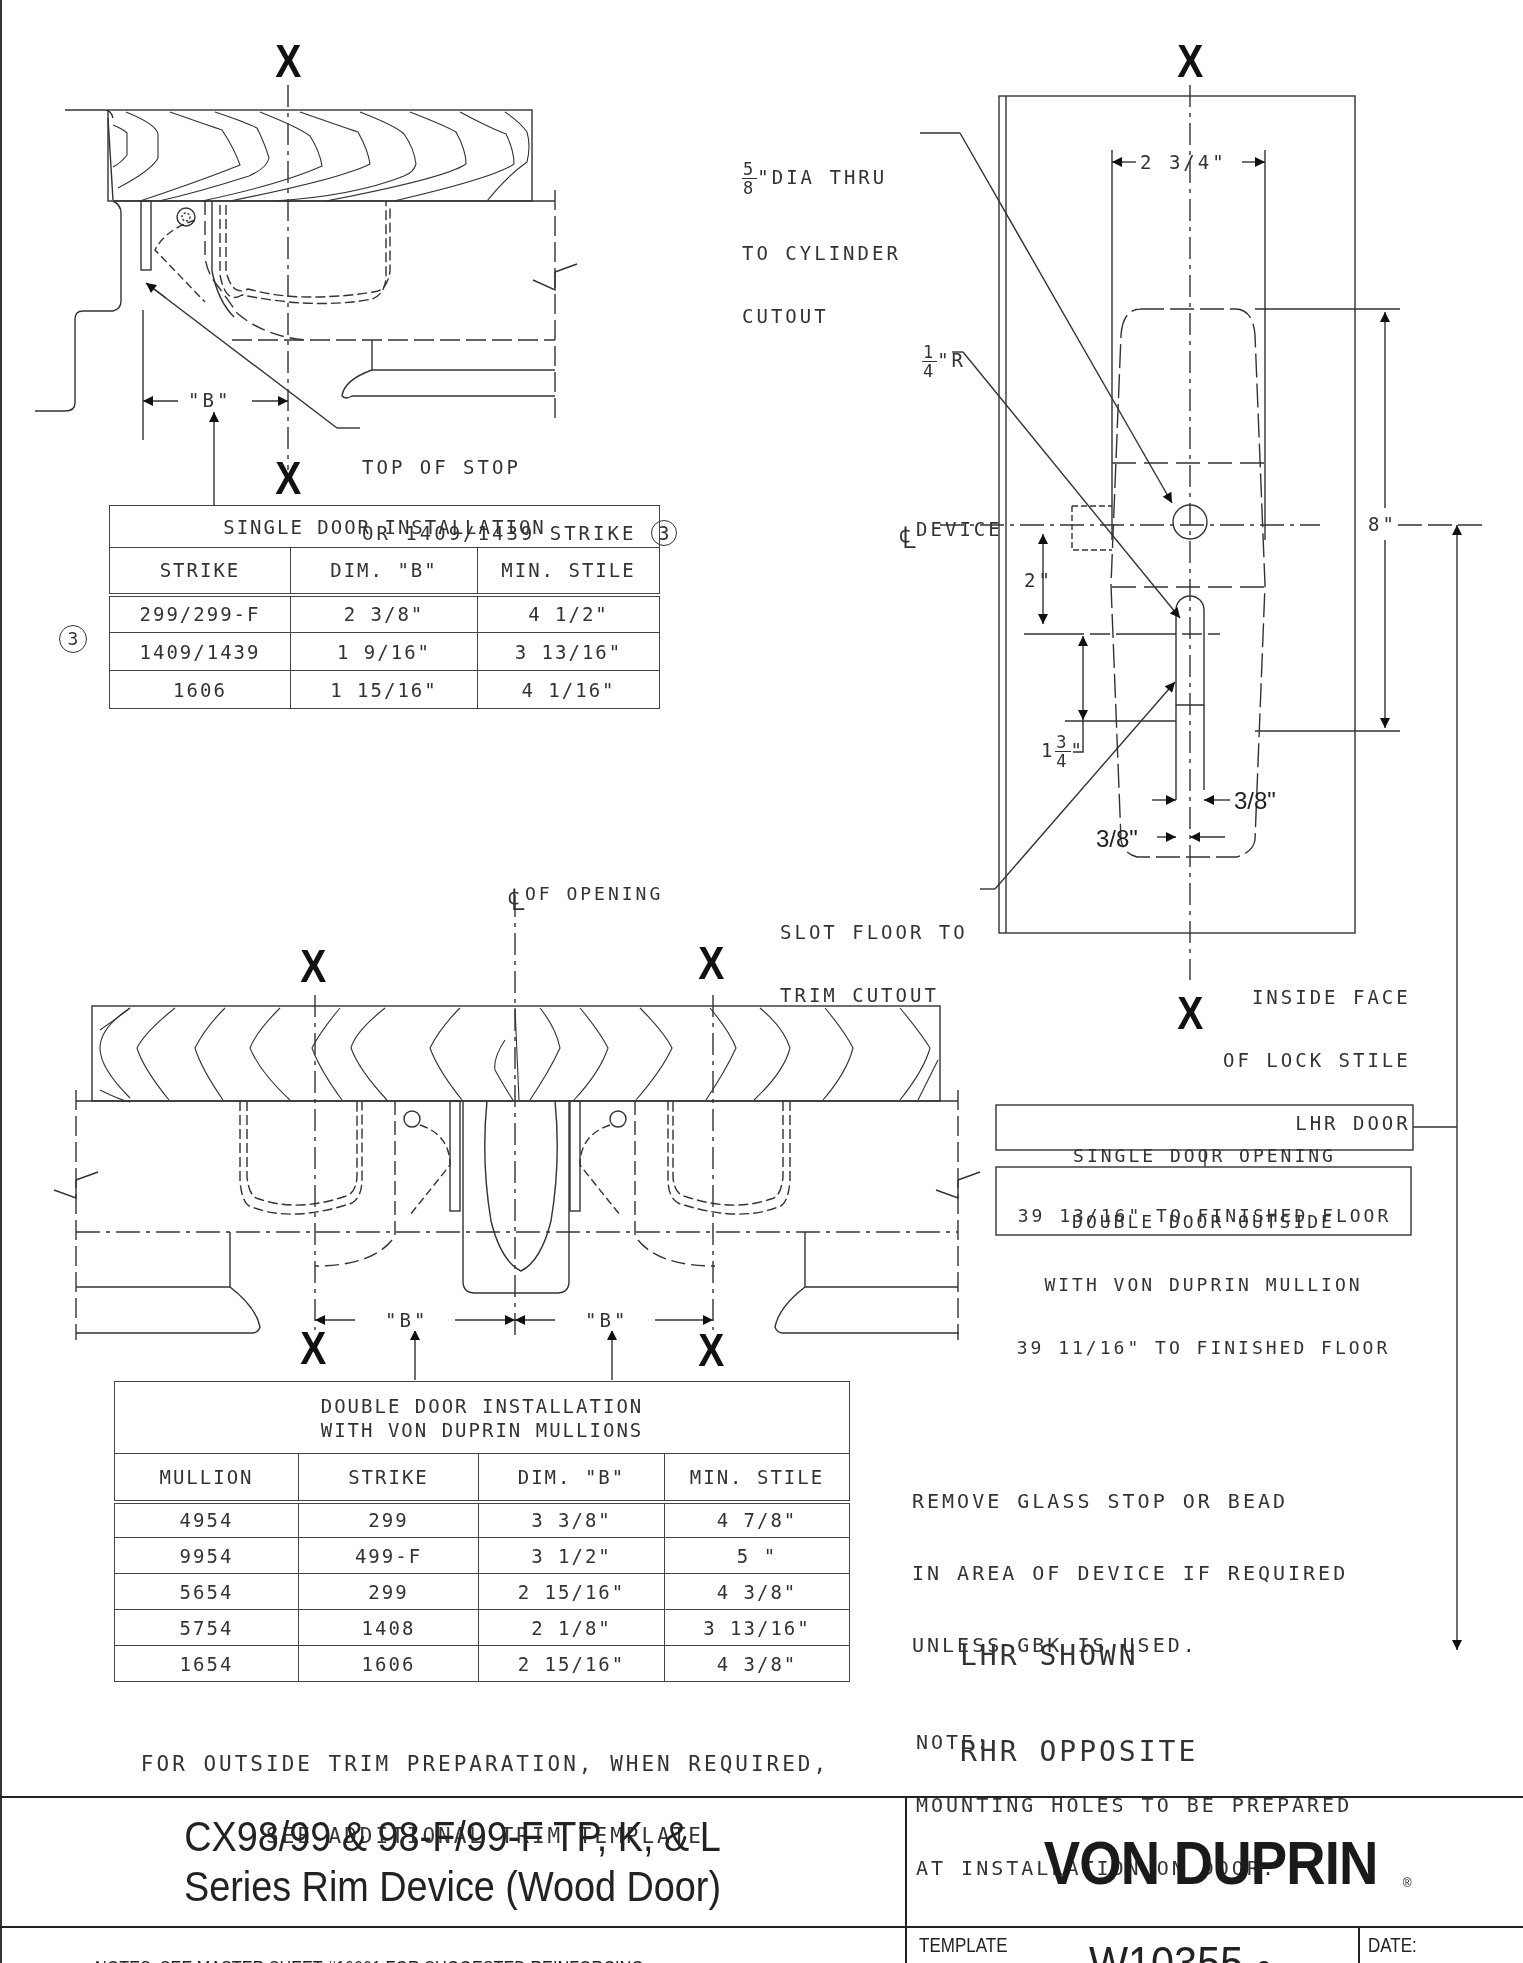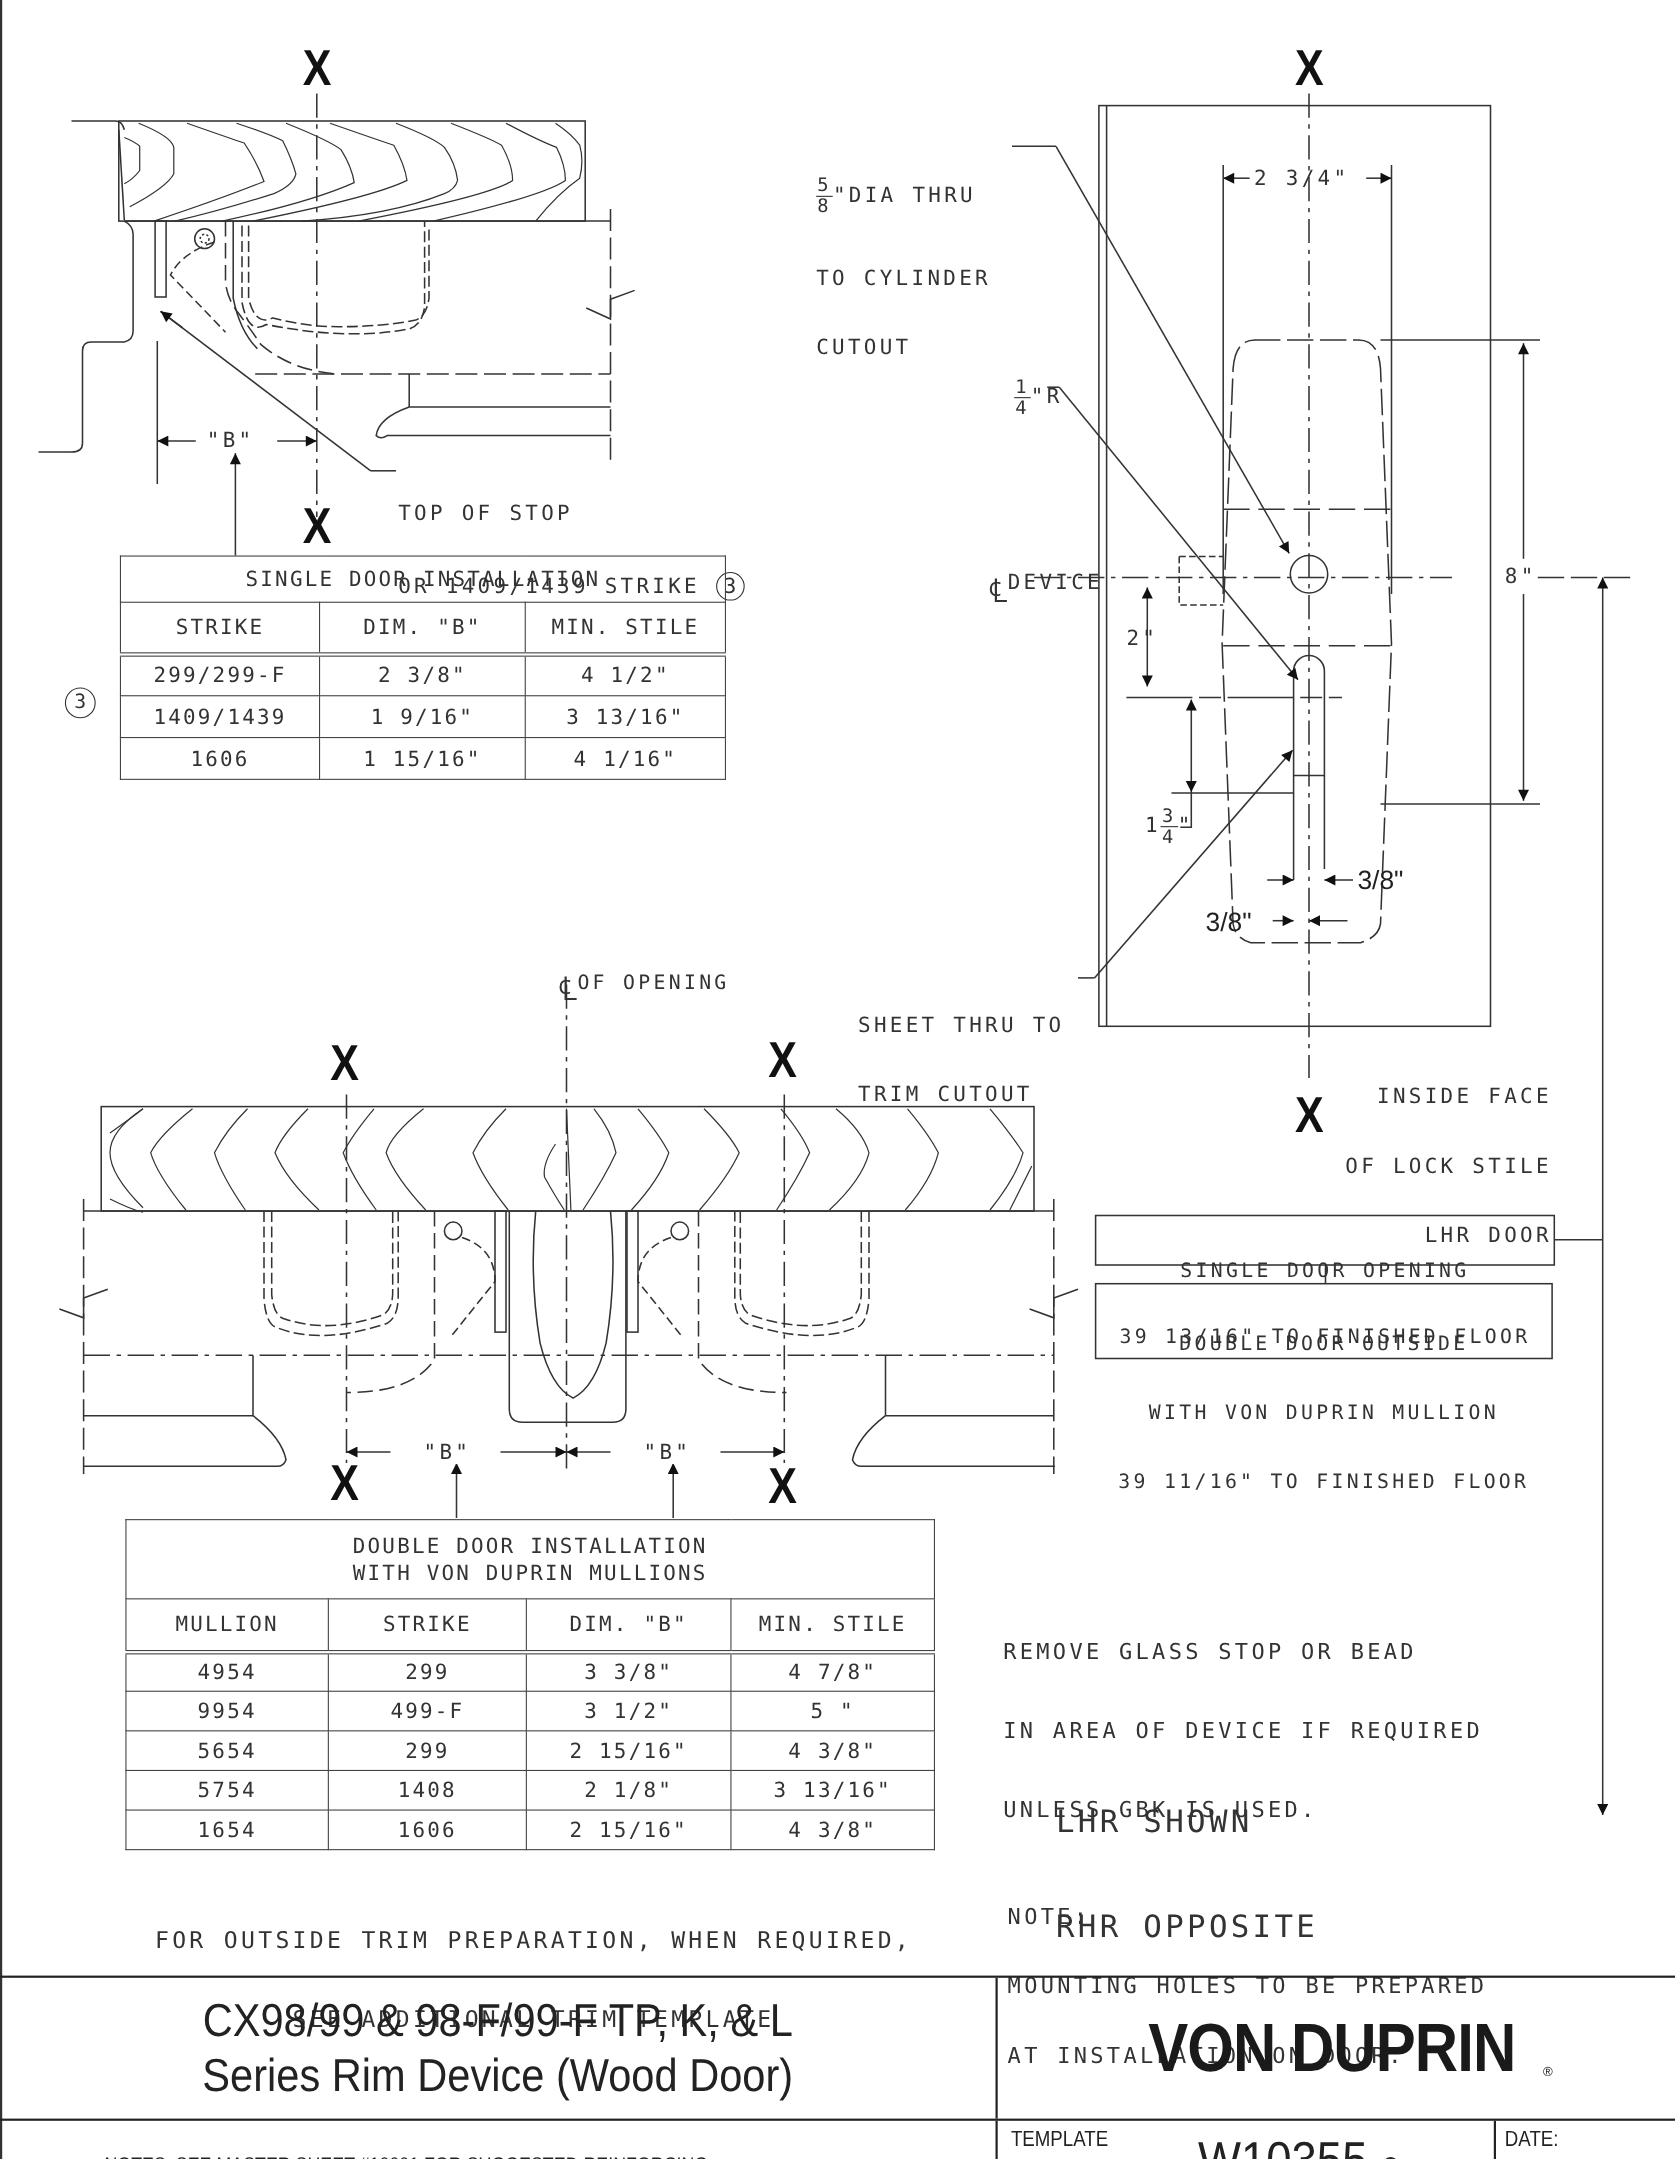--- a/index.html
+++ b/index.html
@@ -280,21 +280,21 @@
   <span style="font-size:30px;letter-spacing:0;vertical-align:-12px;">℄</span><span>DEVICE</span>
 </div>
 <div class="abs cadtxt" style="left:1024px;top:570px;">2"</div>
 <div class="abs cadtxt" style="left:1012px;top:712px;">
   <span>1</span><span class="frac"><span class="num">3</span><span>4</span></span><span>"</span>
 </div>
 <div class="abs" style="left:1234px;top:787px;font-family:'Liberation Sans',sans-serif;font-size:24px;color:#222;">3/8"</div>
 <div class="abs" style="left:1096px;top:825px;font-family:'Liberation Sans',sans-serif;font-size:24px;color:#222;">3/8"</div>
 <div class="abs cadtxt" style="left:1368px;top:514px;background:#fff;">8"</div>
 <div class="abs cadtxt" style="left:780px;top:880px;">
-  <div>SHEET THRU TO</div>
+  <div>SLOT FLOOR TO</div>
   <div>TRIM CUTOUT</div>
 </div>
 <div class="abs cadtxt" style="left:1223px;top:945px;text-align:right;">
   <div>INSIDE FACE</div>
   <div>OF LOCK STILE</div>
   <div>LHR DOOR</div>
 </div>
 
 <div class="abs cadtxt" style="left:996px;top:1106px;width:417px;text-align:center;font-size:18px;line-height:20px;">
   <div>SINGLE DOOR OPENING</div>

